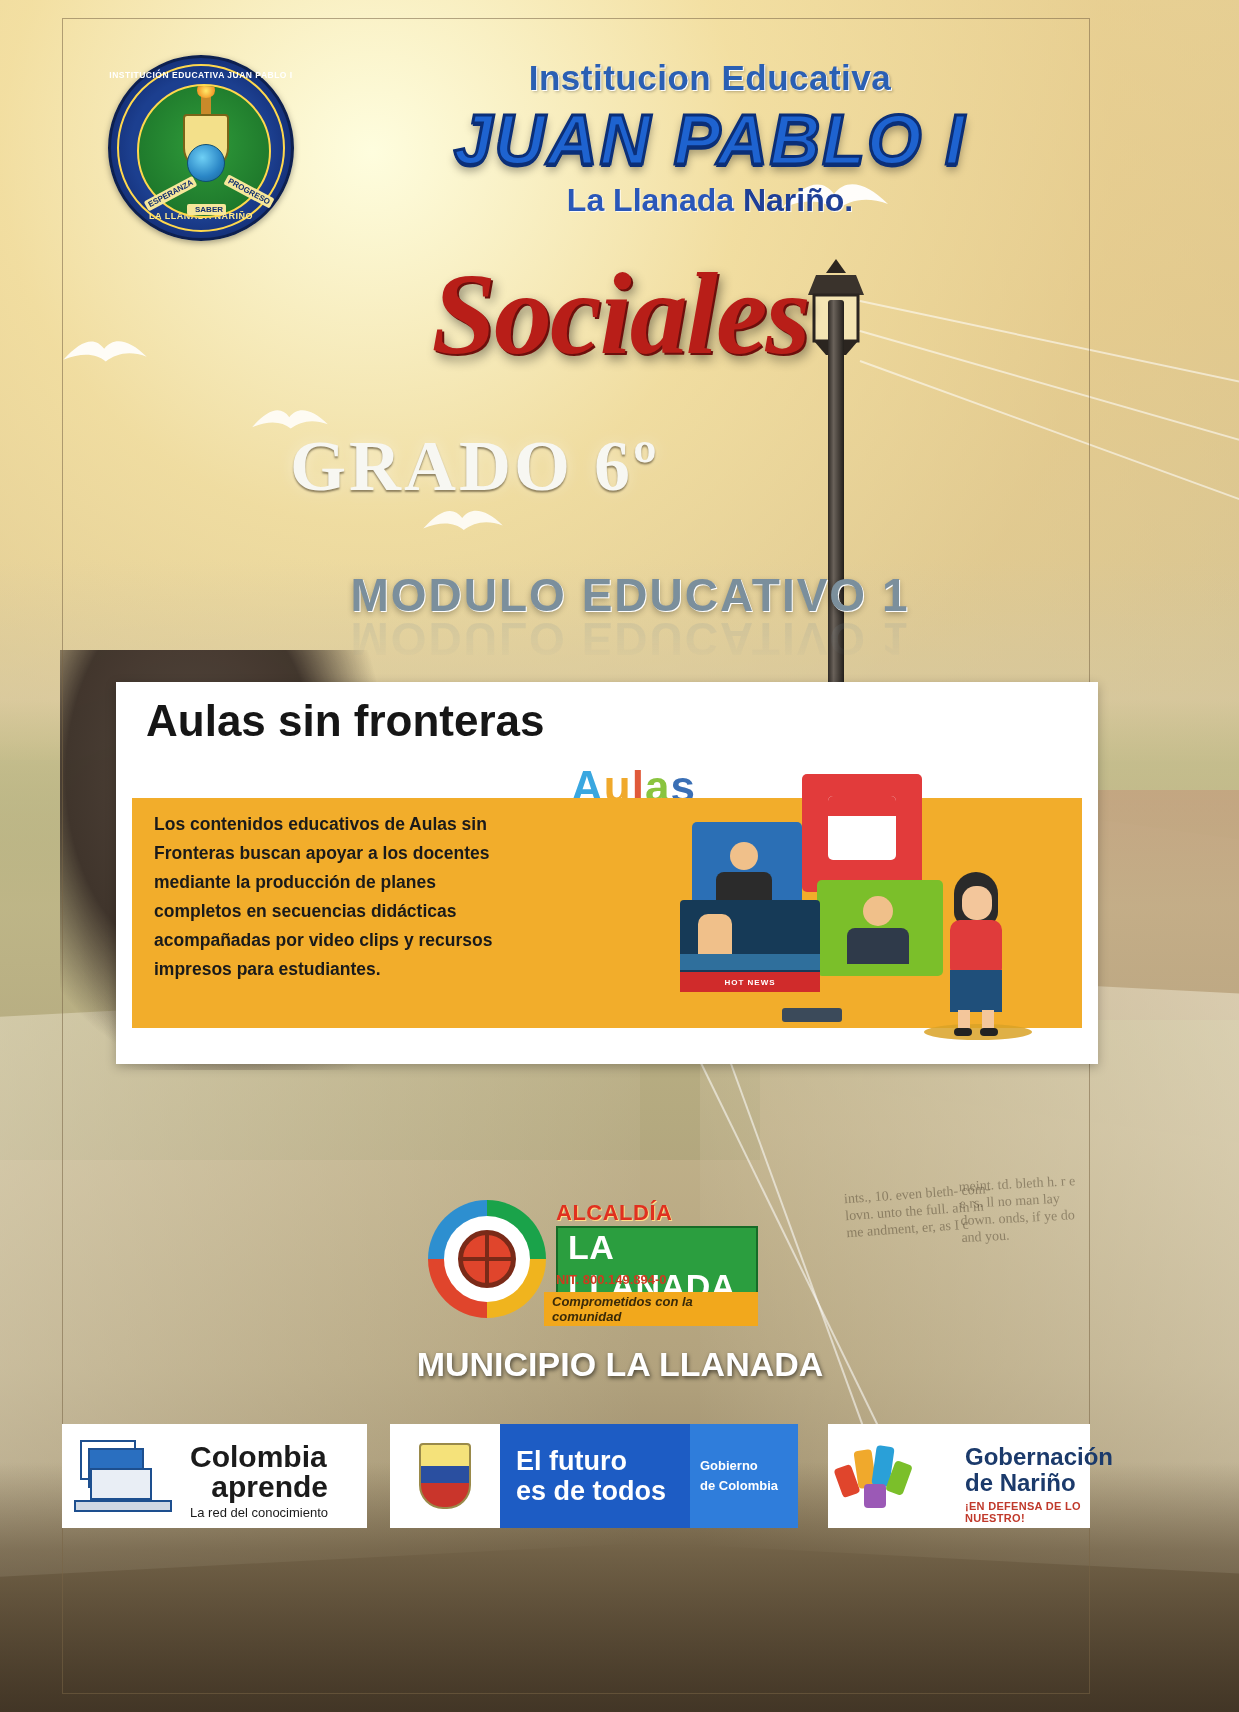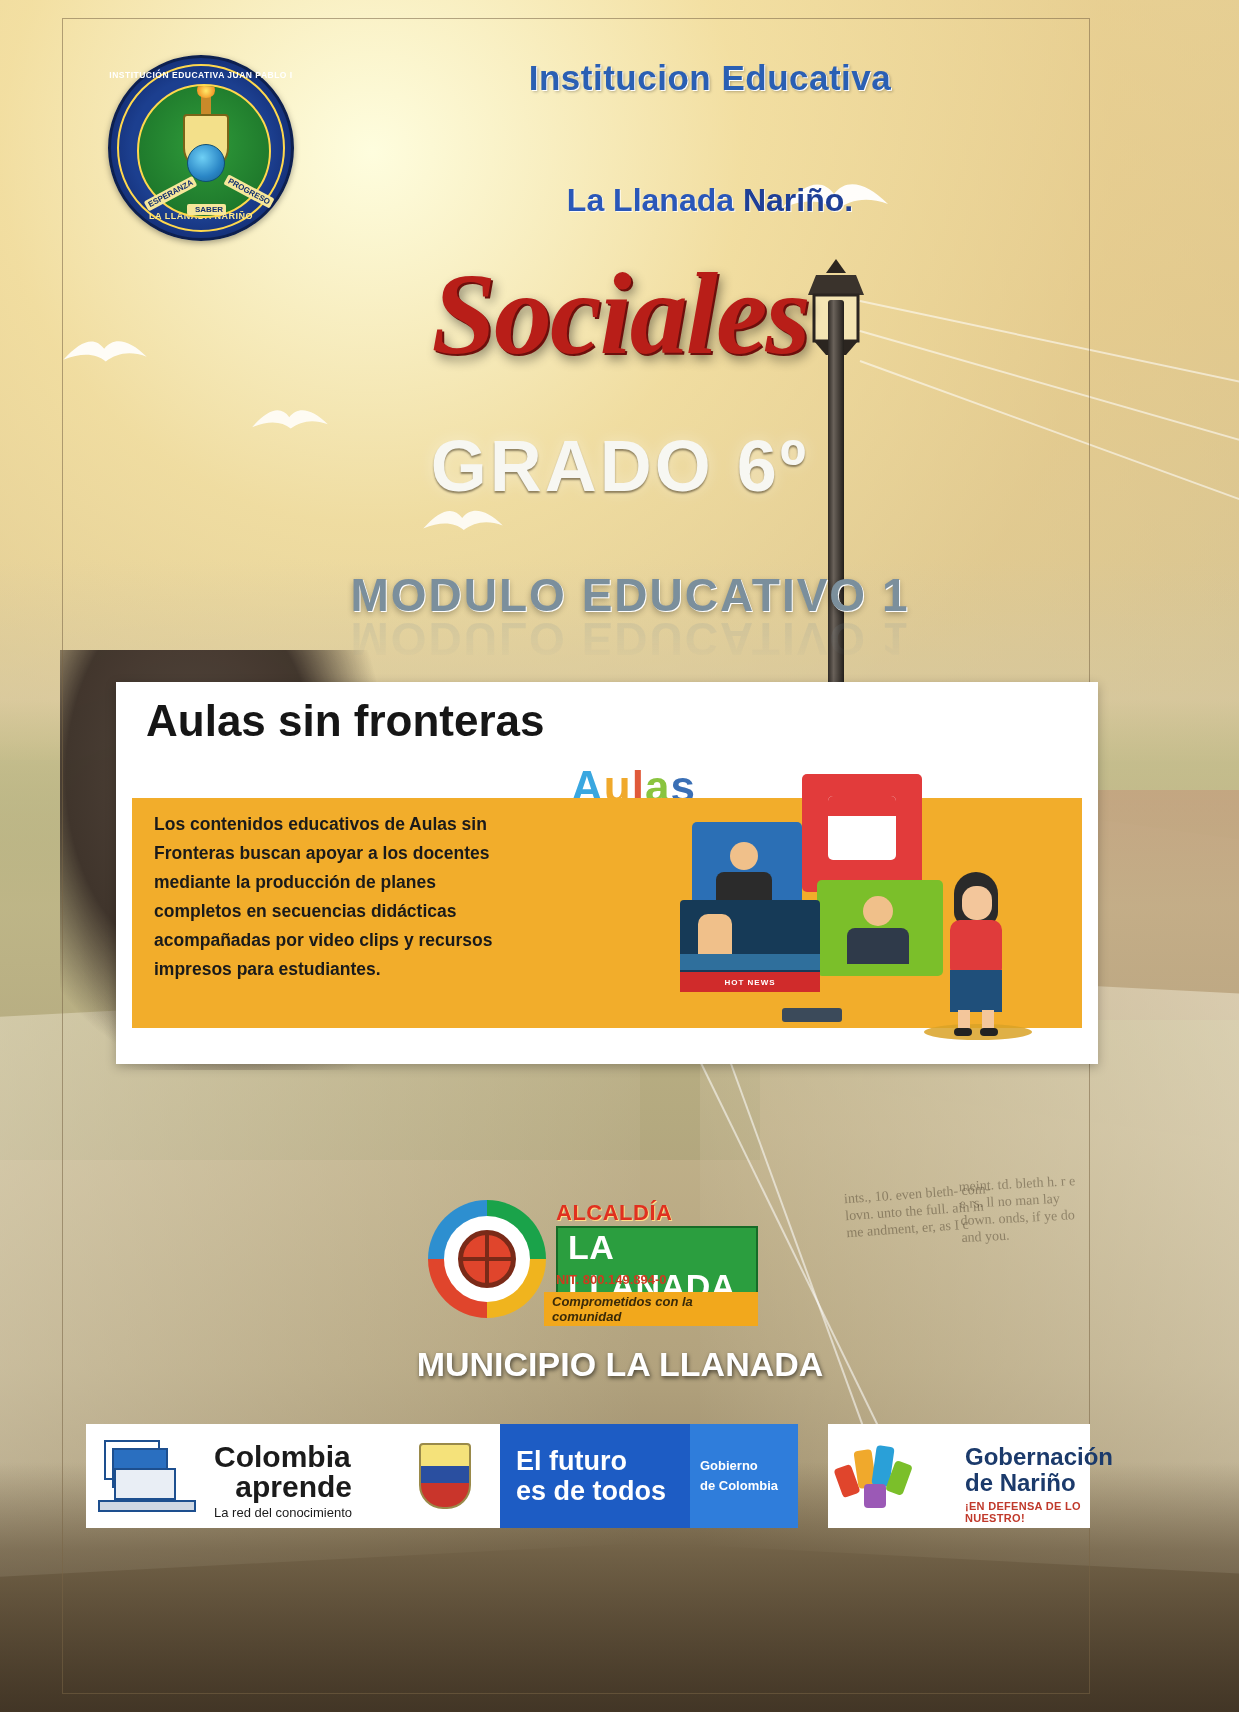--- a/index.html
+++ b/index.html
@@ -227,26 +227,26 @@
     font-weight: bold;
     color: #b81e18;
     letter-spacing: -2px;
     text-shadow:
       2px 2px 0 #6d0f0c,
       4px 6px 12px rgba(0,0,0,0.45);
   }
 
   .grade {
     position: absolute; left: 290px; top: 425px; width: 660px;
-    text-align: center;
     font-size: 72px;
     font-weight: bold;
     color: #f7f7f2;
     letter-spacing: 3px;
     text-shadow: 0 2px 2px rgba(60,50,30,0.55), 0 0 16px rgba(255,255,255,0.35);
+    font-family: Liberation Serif, serif;
   }
 
   .module {
     position: absolute; left: 250px; top: 568px; width: 760px;
     text-align: center;
     font-size: 46px;
     font-weight: bold;
     letter-spacing: 2px;
     color: #7b8f9c;
     text-shadow: 1px 1px 0 #ffffff, 0 3px 6px rgba(0,0,0,0.3);
@@ -389,21 +389,21 @@
   .municipio {
     position: absolute; left: 260px; top: 1345px; width: 720px;
     text-align: center;
     font-size: 34px; font-weight: bold;
     color: #ffffff;
     text-shadow: 1px 2px 4px rgba(0,0,0,0.6);
   }
 
   
   .logo-box { position: absolute; background: #ffffff; }
-  .logo-colombia { left: 62px; top: 1424px; width: 305px; height: 104px; margin-left: 24px; }
+  .logo-colombia { left: 62px; top: 1424px; width: 305px; height: 104px; }
   .logo-gob { left: 390px; top: 1424px; width: 408px; height: 104px; }
   .logo-narino { left: 828px; top: 1424px; width: 262px; height: 104px; }
 
   .ca-icon { position:absolute; left: 12px; top: 16px; width: 110px; height: 74px; }
   .ca-icon .sheet { position:absolute; background:#fff; border:2px solid #1d4f8f; }
   .ca-icon .s1 { left: 6px; top: 0; width: 56px; height: 40px; }
   .ca-icon .s2 { left: 14px; top: 8px; width: 56px; height: 40px; background:#2a6fc0; }
   .ca-icon .laptop { position:absolute; left: 0; top: 28px; width: 98px; height: 44px; }
   .ca-icon .screen { position:absolute; left: 16px; top: 0; width: 62px; height: 32px; background:#e9eef5; border:2px solid #1d4f8f; }
   .ca-icon .base { position:absolute; left: 0; top: 32px; width: 98px; height: 12px; background:#cfd8e4; border:2px solid #1d4f8f; }
@@ -491,20 +491,21 @@
       <div class="torch"></div>
       <div class="shield"></div>
       <div class="globe"></div>
     </div>
     <div class="crest-motto m1">ESPERANZA</div>
     <div class="crest-motto m2">SABER</div>
     <div class="crest-motto m3">PROGRESO</div>
   </div>
 
   <div class="inst-line">Institucion Educativa</div>
+  <div class="school-name">JUAN PABLO I</div>
   <div class="school-city">
     <span>La Llanada</span>
     <span class="dept">Nariño.</span>
   </div>
 
   <div class="subject">Sociales</div>
   <div class="grade">GRADO 6º</div>
   <div class="module">MODULO EDUCATIVO 1</div>
   <div class="module-reflection">MODULO EDUCATIVO 1</div>
 

